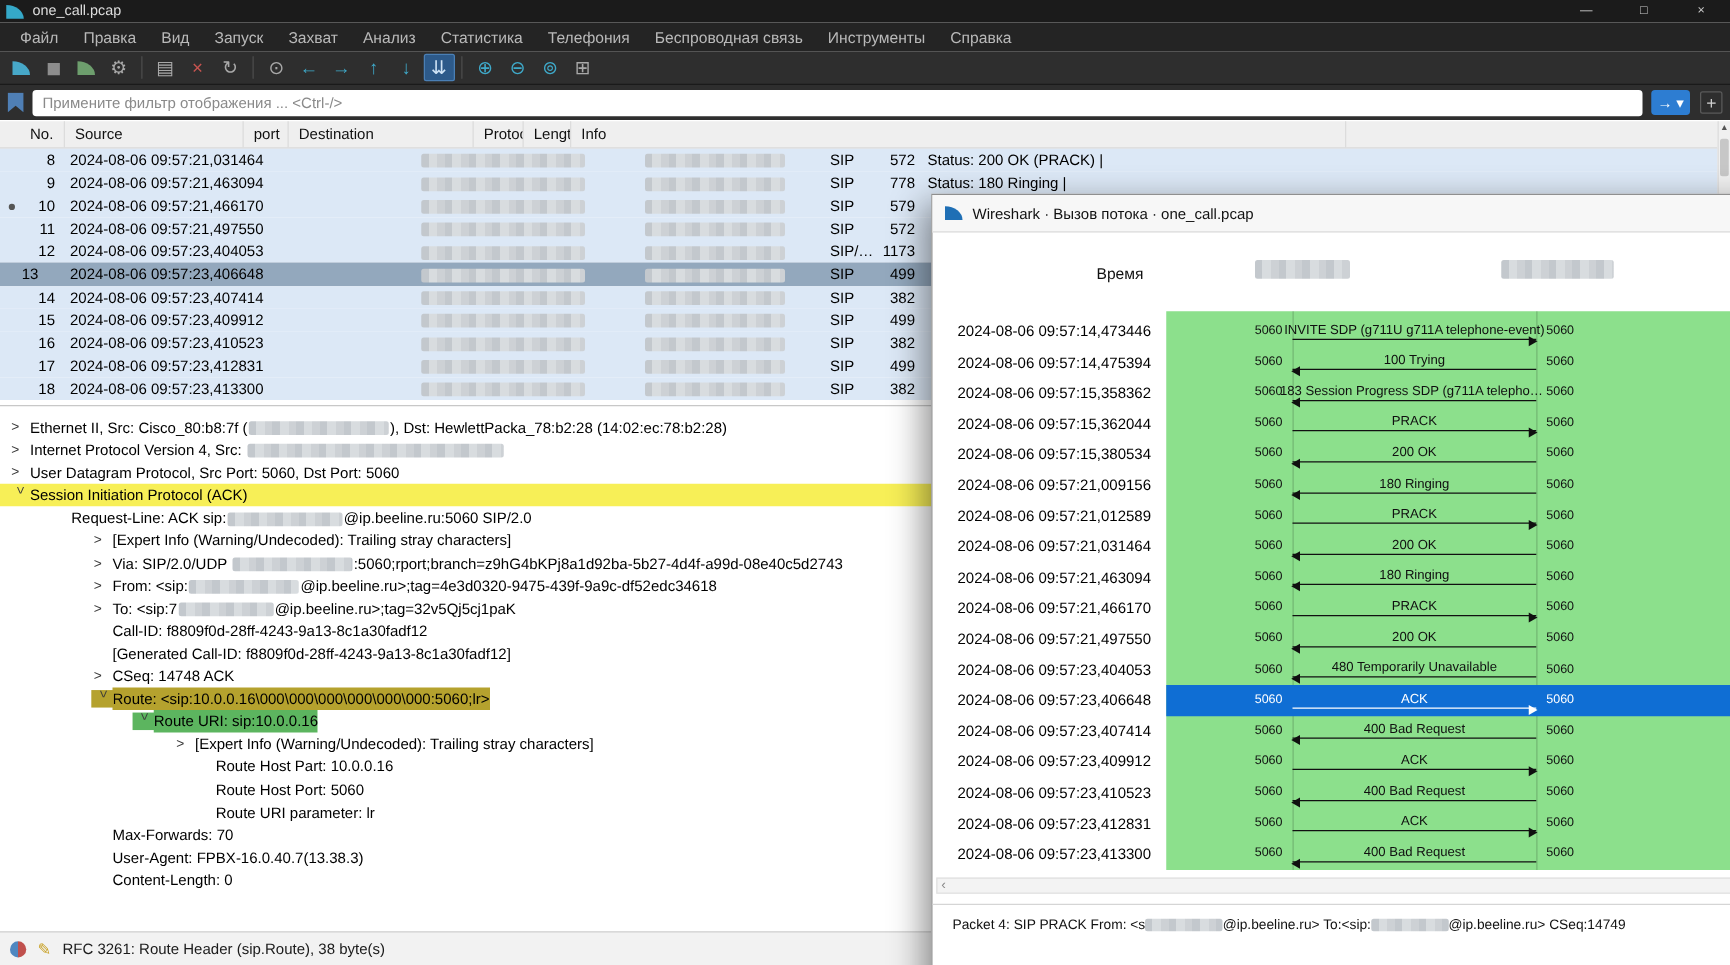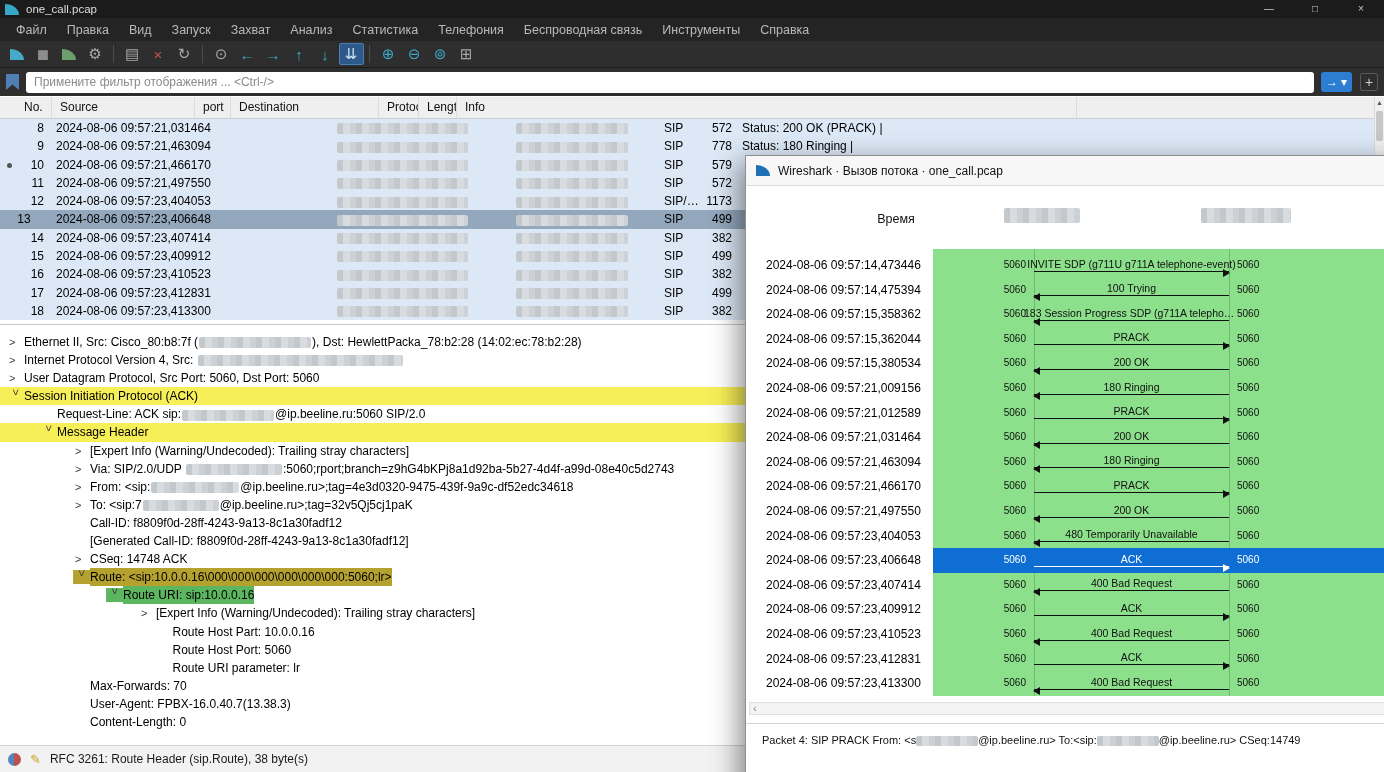--- a/index.html
+++ b/index.html
@@ -314,21 +314,20 @@
     <span class="sb-up">▲</span>
     <span class="sb-thumb"></span>
   </div>
 
   <div id="details">
       <div class="dline"><span class="chev" style="left: 9px;">&gt;</span><span class="dtext" style="margin-left: 24px;"><span>Ethernet II, Src: Cisco_80:b8:7f (</span><span class="redact" style="width: 112px;"></span><span>), Dst: HewlettPacka_78:b2:28 (14:02:ec:78:b2:28)</span></span></div>
       <div class="dline"><span class="chev" style="left: 9px;">&gt;</span><span class="dtext" style="margin-left: 24px;"><span>Internet Protocol Version 4, Src: </span><span class="redact" style="width: 205px;"></span></span></div>
       <div class="dline"><span class="chev" style="left: 9px;">&gt;</span><span class="dtext" style="margin-left: 24px;"><span>User Datagram Protocol, Src Port: 5060, Dst Port: 5060</span></span></div>
       <div class="dline hl-y"><span class="chev open" style="left: 9px;">&gt;</span><span class="dtext" style="margin-left: 24px;"><span>Session Initiation Protocol (ACK)</span></span></div>
       <div class="dline"><span class="dtext" style="margin-left: 57px;"><span>Request-Line: ACK sip:</span><span class="redact" style="width: 92px;"></span><span>@ip.beeline.ru:5060 SIP/2.0</span></span></div>
-      <div class="dline hl-y"><span class="chev open" style="left: 42px;">&gt;</span><span class="dtext" style="margin-left: 57px;"><span>Message Header</span></span></div>
       <div class="dline"><span class="chev" style="left: 75px;">&gt;</span><span class="dtext" style="margin-left: 90px;"><span>[Expert Info (Warning/Undecoded): Trailing stray characters]</span></span></div>
       <div class="dline"><span class="chev" style="left: 75px;">&gt;</span><span class="dtext" style="margin-left: 90px;"><span>Via: SIP/2.0/UDP </span><span class="redact" style="width: 96px;"></span><span>:5060;rport;branch=z9hG4bKPj8a1d92ba-5b27-4d4f-a99d-08e40c5d2743</span></span></div>
       <div class="dline"><span class="chev" style="left: 75px;">&gt;</span><span class="dtext" style="margin-left: 90px;"><span>From: &lt;sip:</span><span class="redact" style="width: 88px;"></span><span>@ip.beeline.ru&gt;;tag=4e3d0320-9475-439f-9a9c-df52edc34618</span></span></div>
       <div class="dline"><span class="chev" style="left: 75px;">&gt;</span><span class="dtext" style="margin-left: 90px;"><span>To: &lt;sip:7</span><span class="redact" style="width: 76px;"></span><span>@ip.beeline.ru&gt;;tag=32v5Qj5cj1paK</span></span></div>
       <div class="dline"><span class="dtext" style="margin-left: 90px;"><span>Call-ID: f8809f0d-28ff-4243-9a13-8c1a30fadf12</span></span></div>
       <div class="dline"><span class="dtext" style="margin-left: 90px;"><span>[Generated Call-ID: f8809f0d-28ff-4243-9a13-8c1a30fadf12]</span></span></div>
       <div class="dline"><span class="chev" style="left: 75px;">&gt;</span><span class="dtext" style="margin-left: 90px;"><span>CSeq: 14748 ACK</span></span></div>
       <div class="dline hl-o"><span class="chev open" style="left: 75px;">&gt;</span><span class="dtext" style="margin-left: 90px;"><span>Route: &lt;sip:10.0.0.16\000\000\000\000\000\000:5060;lr&gt;</span></span></div>
       <div class="dline hl-g"><span class="chev open" style="left: 108px;">&gt;</span><span class="dtext" style="margin-left: 123px;"><span>Route URI: sip:10.0.0.16</span></span></div>
       <div class="dline"><span class="chev" style="left: 141px;">&gt;</span><span class="dtext" style="margin-left: 156px;"><span>[Expert Info (Warning/Undecoded): Trailing stray characters]</span></span></div>

